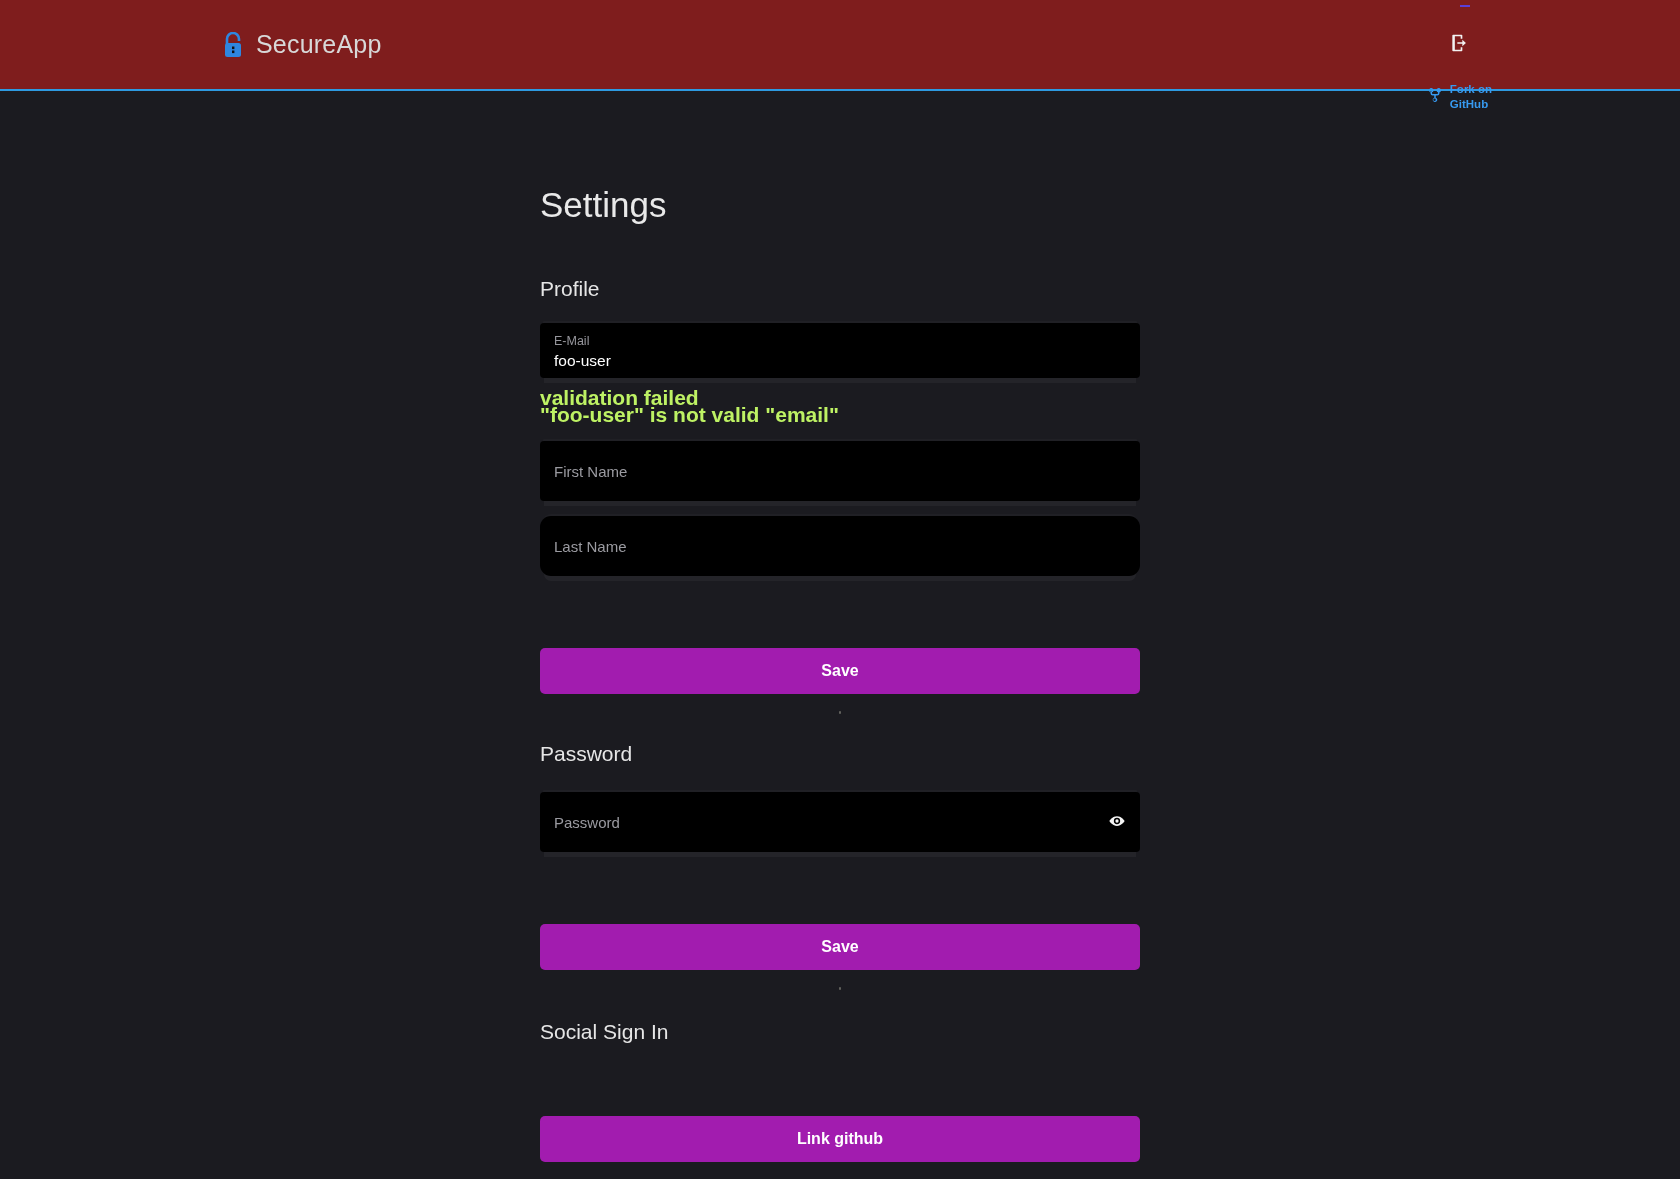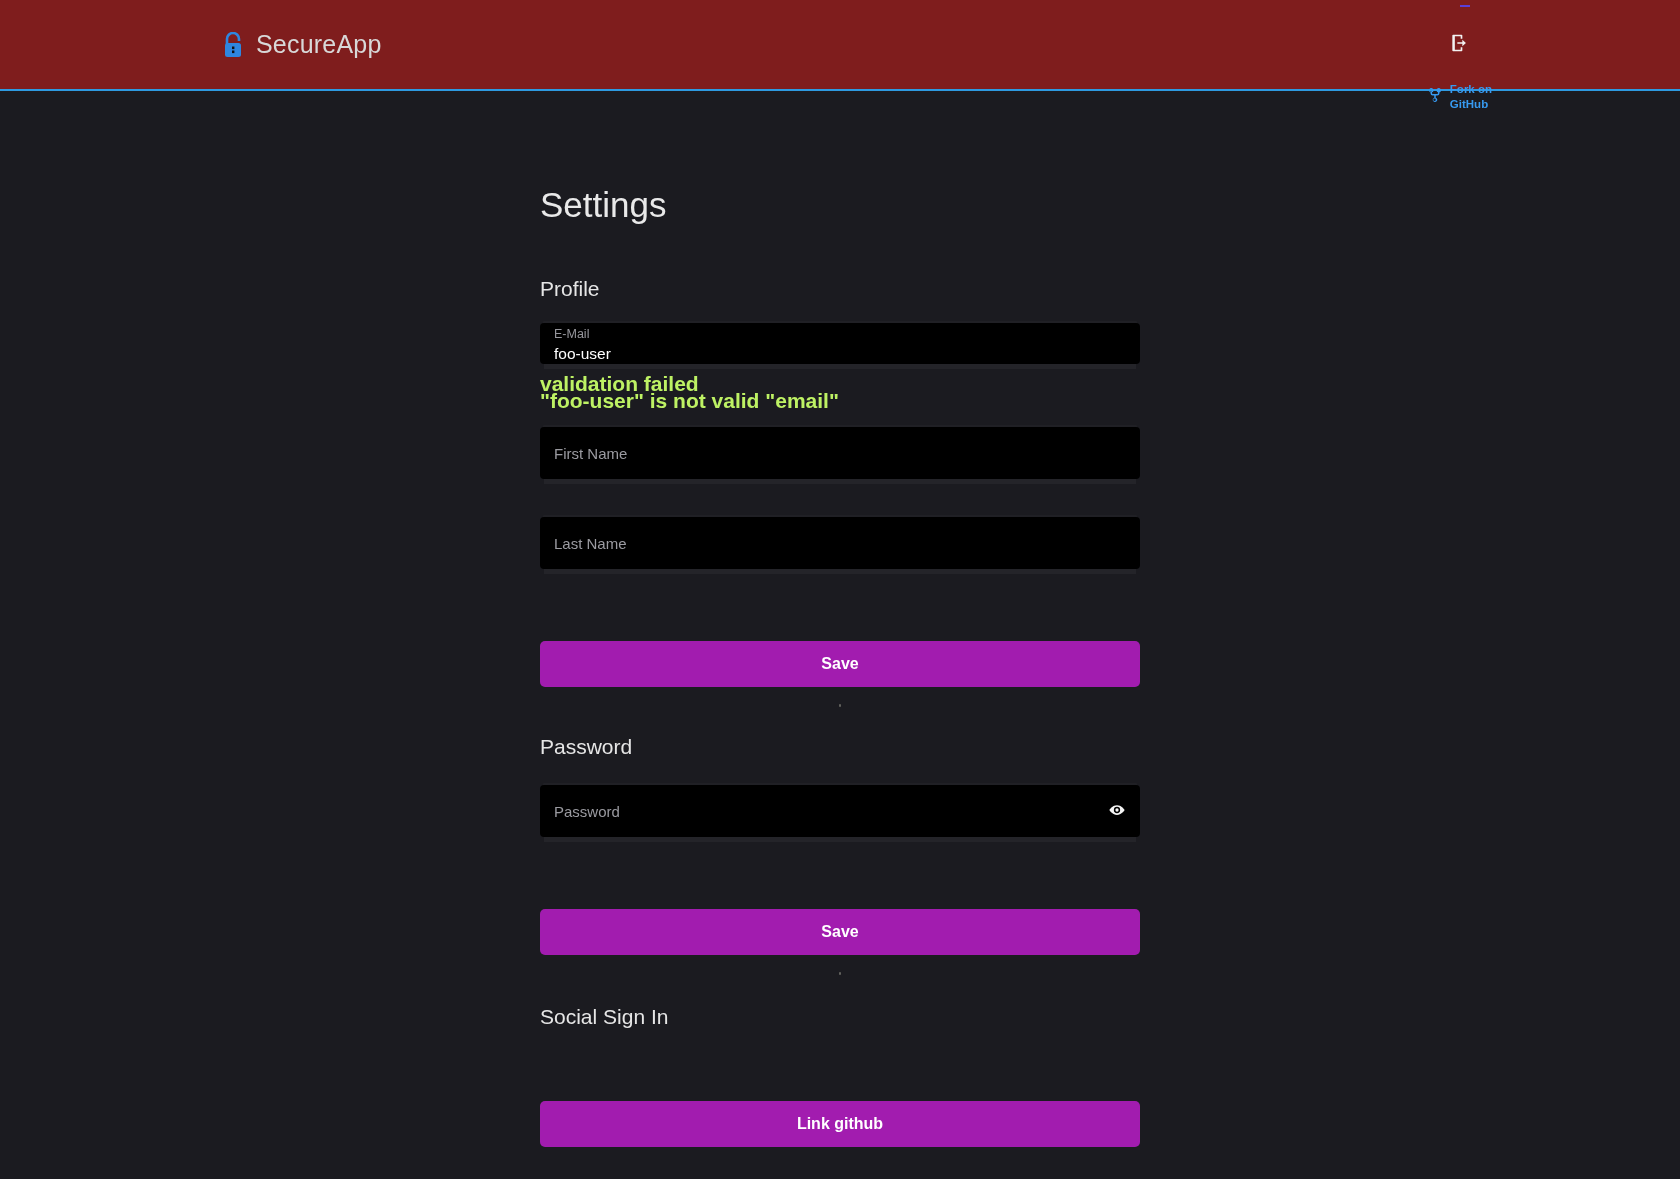--- a/index.html
+++ b/index.html
@@ -52,43 +52,43 @@
   .social-heading { margin-top: 30px; }
 
   .input-shell {
     background: #000;
     border-radius: 4px;
     width: 100%;
     box-shadow: 0 9px 0 -4px rgba(255,255,255,0.045), 0 -5px 0 -3px rgba(255,255,255,0.025);
   }
   .textbox-filled {
     margin-top: 22px;
-    height: 41px;
+    height: 55px;
     padding: 8px 14px 6px 14px;
     display: flex; flex-direction: column; justify-content: center;
   }
   .textbox-filled .floating-label {
     font-size: 12.5px; color: #97979d; line-height: 1.2;
   }
   .textbox-filled input {
     background: transparent; border: none; outline: none;
     color: #ffffff; font-size: 15.5px; font-weight: 500;
     font-family: "Liberation Sans", sans-serif;
     margin-top: 3px; width: 100%;
   }
-  .textbox-plain { height: 52px; display: flex; align-items: center; padding: 0 14px; }
+  .textbox-plain { height: 60px; display: flex; align-items: center; padding: 0 14px; }
   .textbox-plain input {
     background: transparent; border: none; outline: none;
     color: #eee; font-size: 15px; width: 100%;
     font-family: "Liberation Sans", sans-serif;
   }
   .textbox-plain input::placeholder,
   .textbox-filled input::placeholder { color: #9b9ba1; opacity: 1; }
   .first-name-shell { margin-top: 18px; }
-  .last-name-shell { margin-top: 38px; }
+  .last-name-shell { margin-top: 15px; border-radius: 11px; }
   .password-shell { margin-top: 26px; }
 
   .validation-msg {
     margin-top: 11px;
     font-size: 21px; font-weight: 600; color: #bef264;
     line-height: 17px;
   }
 
   .btn-primary {
     display: block; width: 100%; height: 46px;

